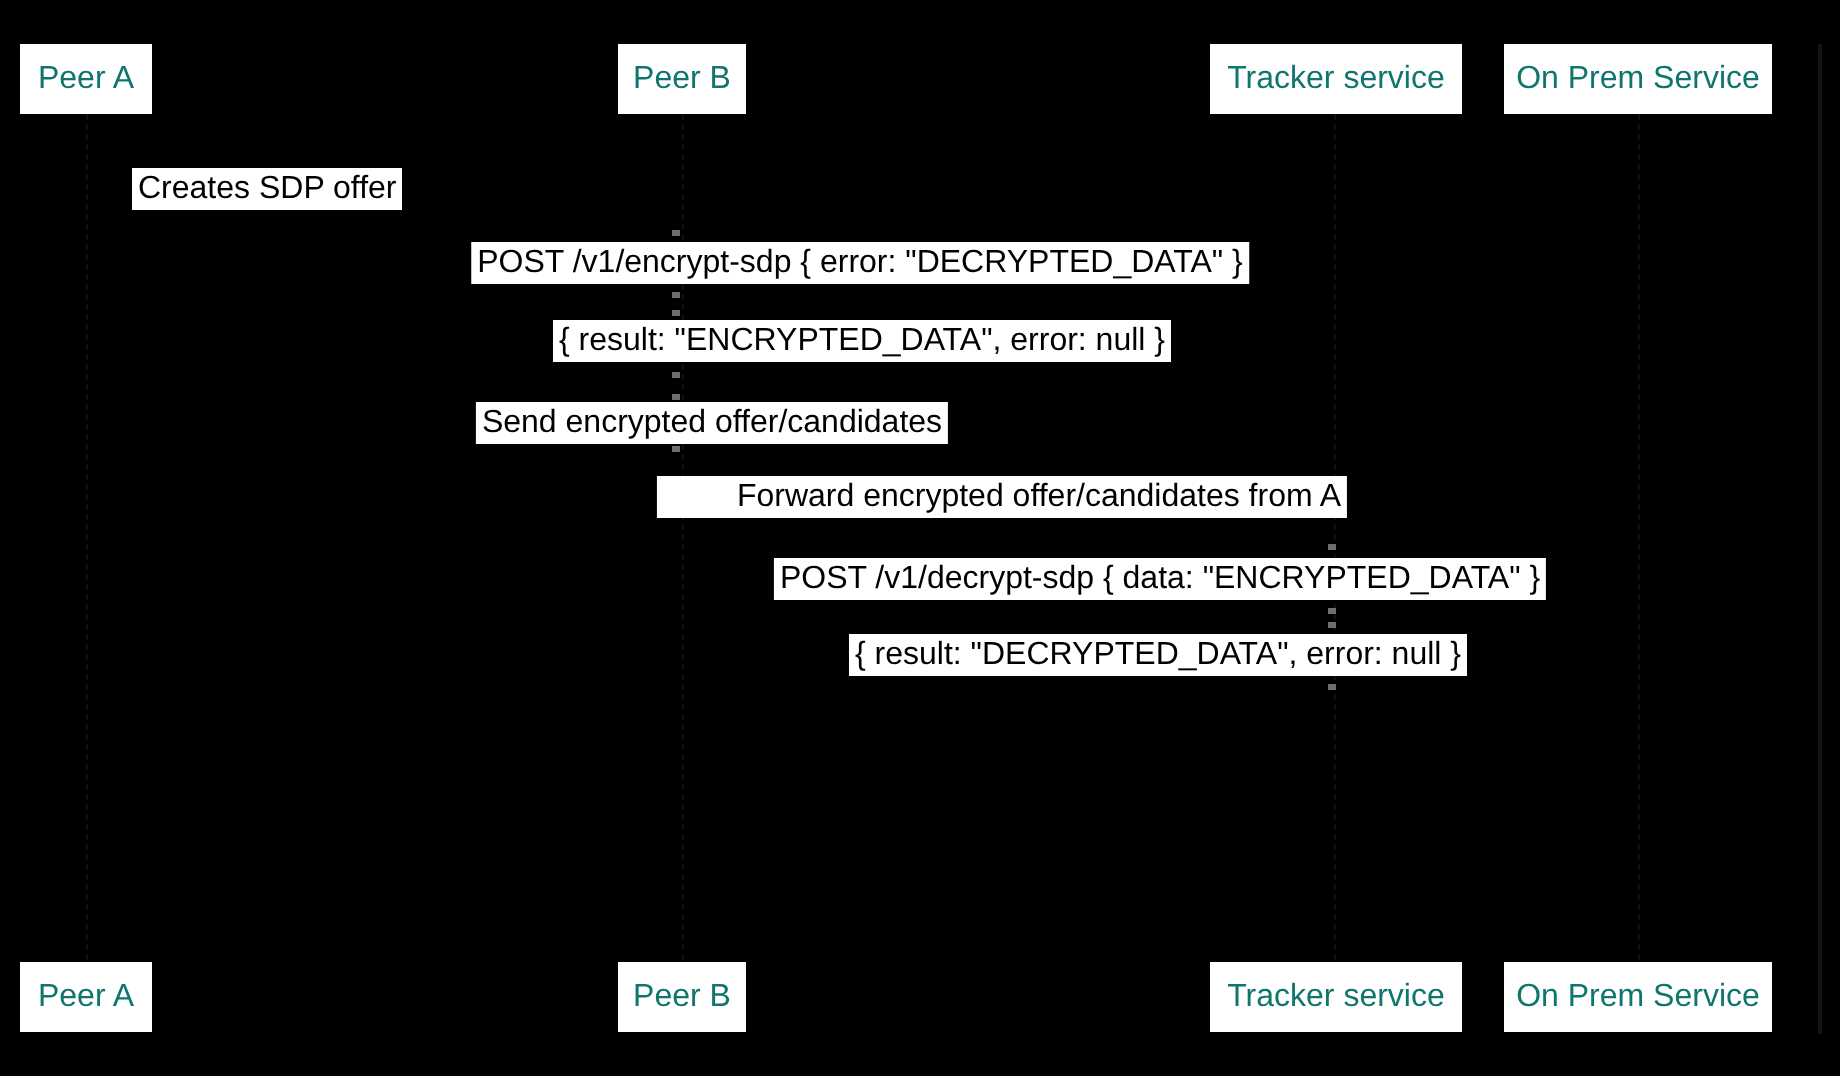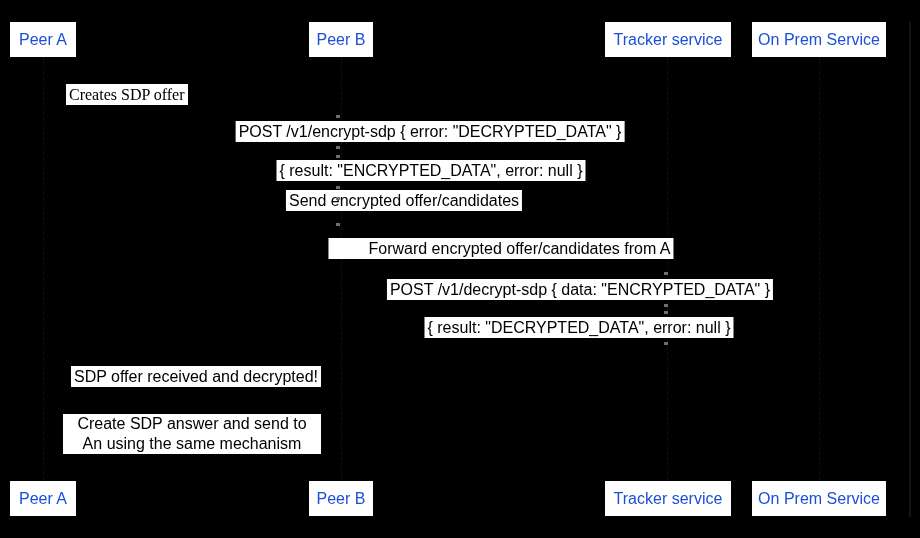--- a/index.html
+++ b/index.html
@@ -12,21 +12,21 @@
     width: 920px;
     height: 538px;
     background: #000000;
     overflow: hidden;
     font-family: "Liberation Sans", "DejaVu Sans", sans-serif;
   }
   .actor-box {
     position: absolute;
     height: 35px;
     background: #ffffff;
-    color: #1d4ed8;
+    color: #0f766e;
     display: flex;
     align-items: center;
     justify-content: center;
     font-size: 16px;
     line-height: 16px;
     white-space: nowrap;
     box-sizing: border-box;
   }
   .lifeline {
     position: absolute;
@@ -80,37 +80,35 @@
   <div class="actor-box" style="left:309px; top:22px; width:64px;">
     <span>Peer B</span>
   </div>
   <div class="actor-box" style="left:605px; top:22px; width:126px;">
     <span>Tracker service</span>
   </div>
   <div class="actor-box" style="left:752px; top:22px; width:134px;">
     <span>On Prem Service</span>
   </div>
 
-  <div class="msg-label" style="left:66px; top:84px;font-family:Liberation Serif, serif;">Creates SDP offer</div>
+  <div class="msg-label" style="left:66px; top:84px;">Creates SDP offer</div>
 
   <div class="msg-label centered" style="left:430px; top:121px;">POST /v1/encrypt-sdp { error: "DECRYPTED_DATA" }</div>
 
   <div class="msg-label centered" style="left:431px; top:160px;">{ result: "ENCRYPTED_DATA", error: null }</div>
 
-  <div class="msg-label centered" style="left:356px; top:190px;margin-left:48px;">Send encrypted offer/candidates</div>
+  <div class="msg-label centered" style="left:356px; top:201px;">Send encrypted offer/candidates</div>
 
   <div class="msg-label centered" style="left:501px; top:238px;padding-left:40px;">Forward encrypted offer/candidates from A</div>
 
   <div class="msg-label centered" style="left:580px; top:279px;">POST /v1/decrypt-sdp { data: "ENCRYPTED_DATA" }</div>
 
   <div class="msg-label centered" style="left:579px; top:317px;">{ result: "DECRYPTED_DATA", error: null }</div>
 
-  <div class="msg-label centered" style="left:196px; top:366px;">SDP offer received and decrypted!</div>
 
-  <div class="msg-label centered multiline" style="left:192px; top:414px; width:252px;">Create SDP answer and send to An using the same mechanism</div>
 
   <div class="lifeline-dash" style="left:336px; top:115px;"></div>
   <div class="lifeline-dash" style="left:336px; top:146px;"></div>
   <div class="lifeline-dash" style="left:336px; top:155px;"></div>
   <div class="lifeline-dash" style="left:336px; top:186px;"></div>
   <div class="lifeline-dash" style="left:336px; top:197px;"></div>
   <div class="lifeline-dash" style="left:336px; top:223px;"></div>
   <div class="lifeline-dash" style="left:664px; top:272px;"></div>
   <div class="lifeline-dash" style="left:664px; top:304px;"></div>
   <div class="lifeline-dash" style="left:664px; top:311px;"></div>

